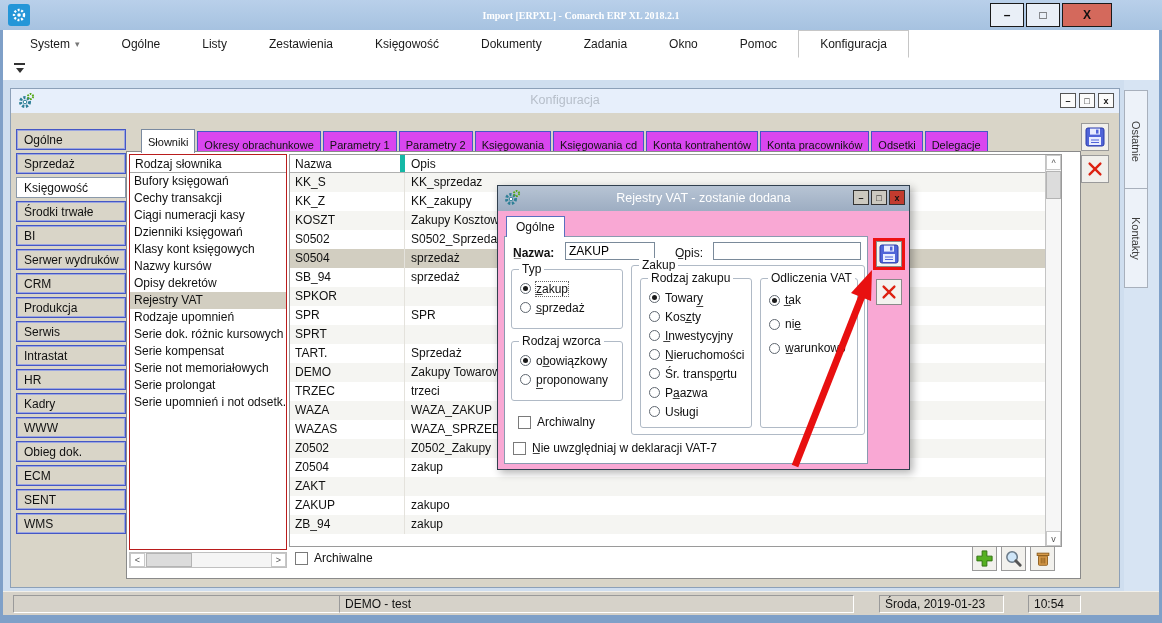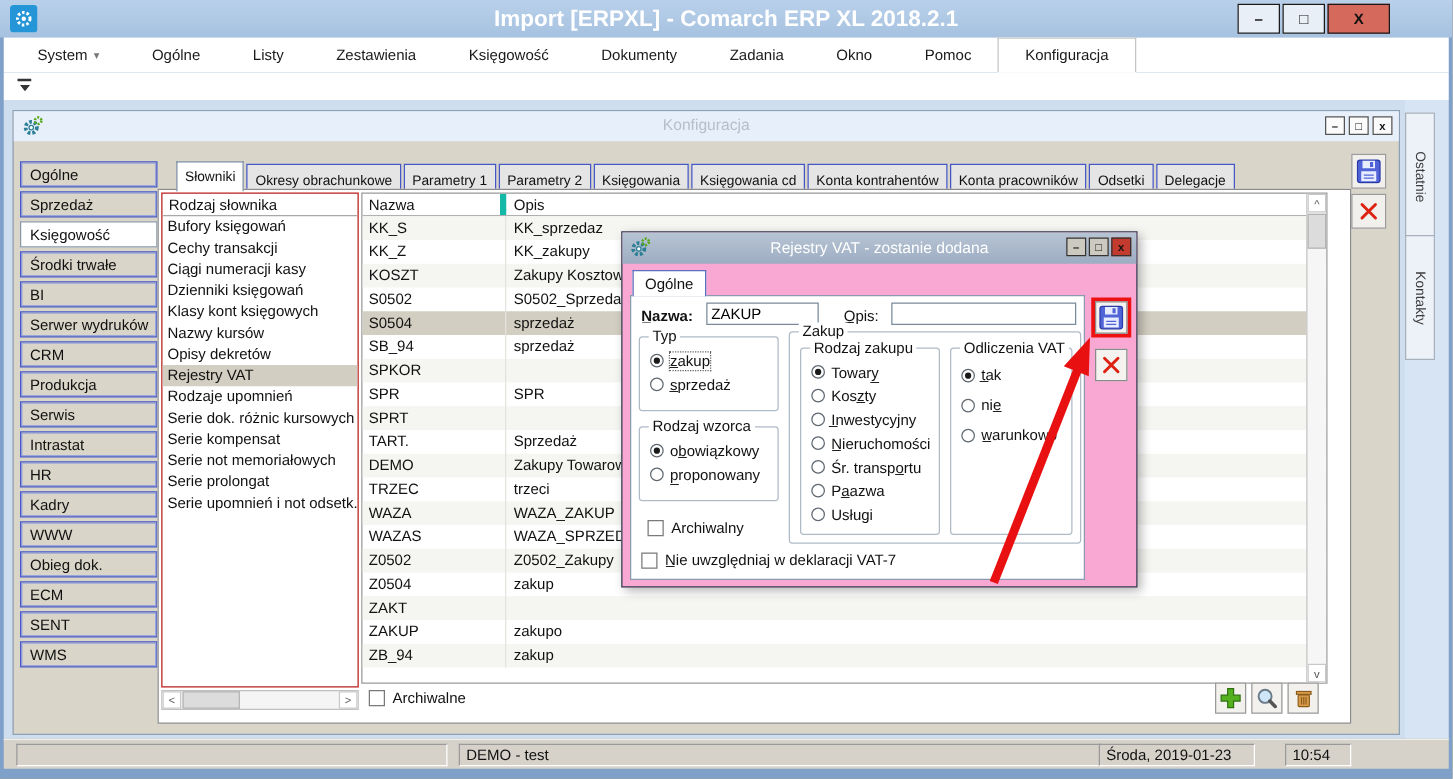--- a/index.html
+++ b/index.html
@@ -3,21 +3,21 @@
 <meta charset="utf-8">
 <style>
   html,body{margin:0;padding:0;background:#9e9e9e;font-family:"Liberation Sans",sans-serif;}
   *{box-sizing:border-box;}
   #window{position:relative;width:1162px;height:623px;background:#7fa0c8;overflow:hidden;font-size:12px;color:#111;}
 
   
   .titlebar{position:absolute;left:0;top:0;width:1162px;height:30px;
     background:linear-gradient(#b9d0ea,#a6c2e0);display:flex;align-items:center;}
   .app-icon{position:absolute;left:8px;top:4px;width:22px;height:22px;}
-  .title{position:absolute;left:0;right:0;text-align:center;color:#fff;font-weight:bold;font-size:18px;}
+  .title{position:absolute;left:0;right:0;text-align:center;color:#fff;font-weight:bold;font-size:10px;font-family:Liberation Serif, serif;}
   .winbtns{position:absolute;right:50px;top:3px;display:flex;gap:2px;}
   .wb{height:24px;border:1px solid #1a1a1a;background:#e9eff7;color:#111;font-weight:bold;
       display:flex;align-items:center;justify-content:center;font-size:12px;}
   .wb.min,.wb.max{width:34px;}
   .wb.close{width:50px;background:#d4695c;}
 
   
   .menubar{position:absolute;left:3px;top:30px;width:1156px;height:28px;background:#fff;
     display:flex;align-items:stretch;padding-left:6px;}
   .menu-item{display:flex;align-items:center;padding:0 21px;color:#1a1a1a;cursor:default;}
@@ -47,21 +47,21 @@
     display:flex;align-items:center;justify-content:center;color:#111;}
 
   
   .sbar{position:absolute;left:5px;top:40px;width:110px;}
   .sbtn{height:21px;margin-bottom:3px;background:#d9d5c8;border:1px solid #4557c5;
     box-shadow:inset 0 0 0 1px #9aa5e0;display:flex;align-items:center;padding-left:7px;font-size:12px;}
   .sbtn.selected{background:#fff;border:1px solid #8a99aa;box-shadow:none;}
 
   
   .tabs{position:absolute;left:130px;top:40px;display:flex;gap:2px;height:23px;}
-  .tab{background:#e5e5e5;border:1px solid #4557c5;font-size:11px;display:flex;align-items:center;
+  .tab{background:#d946ef;border:1px solid #4557c5;font-size:11px;display:flex;align-items:center;
     padding:0 6px;height:28px;margin-top:2px;}
   .tab.selected{background:#fff;border-color:#7a8aa0;border-bottom:none;height:24px;margin-top:0;z-index:2;}
 
   
   .panel{position:absolute;left:115px;top:62px;width:955px;height:428px;background:#fff;border:1px solid #8a8a8a;}
 
   
   .dlist{position:absolute;left:2px;top:2px;width:158px;height:396px;border:1px solid #b91c1c;background:#fff;overflow:hidden;}
   .dlist-header{height:18px;line-height:18px;padding-left:5px;border-bottom:1px solid #a8a8a8;}
   .ditem{height:17px;line-height:17px;padding-left:4px;white-space:nowrap;}
@@ -133,21 +133,21 @@
   .dlgbtn{position:absolute;width:26px;height:26px;border:1px solid #8a8a8a;background:#f4f3ef;
     display:flex;align-items:center;justify-content:center;}
   .dlg-save{right:7px;top:55px;box-shadow:0 0 0 3px #ee1111;}
   .dlg-x{right:7px;top:93px;}
 
   
   .statusbar{position:absolute;left:3px;top:591px;width:1156px;height:24px;background:#d6d2c9;border-top:1px solid #f2f0ea;}
   .sp{position:absolute;top:3px;height:18px;border:1px solid #9a9a9a;border-right-color:#fff;border-bottom-color:#fff;
     background:#d6d2c9;line-height:16px;padding:0 5px;font-size:12px;white-space:nowrap;overflow:hidden;}
   .sp1{left:10px;width:345px;}
-  .sp2{left:364px;width:515px;}
+  .sp2{left:336px;width:515px;}
   .sp3{left:876px;width:125px;}
   .sp4{left:1025px;width:53px;}
 
   
   .overlay{position:absolute;left:0;top:0;z-index:99;pointer-events:none;}
 </style>
 </head>
 <body>
 
 <div id="window">

